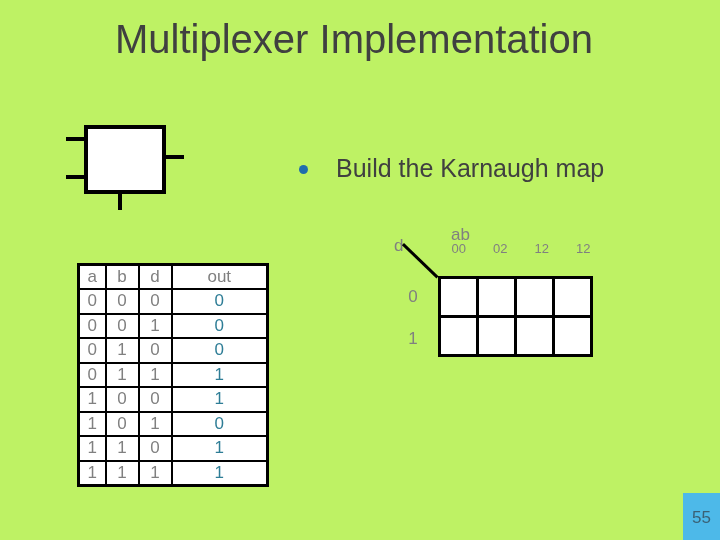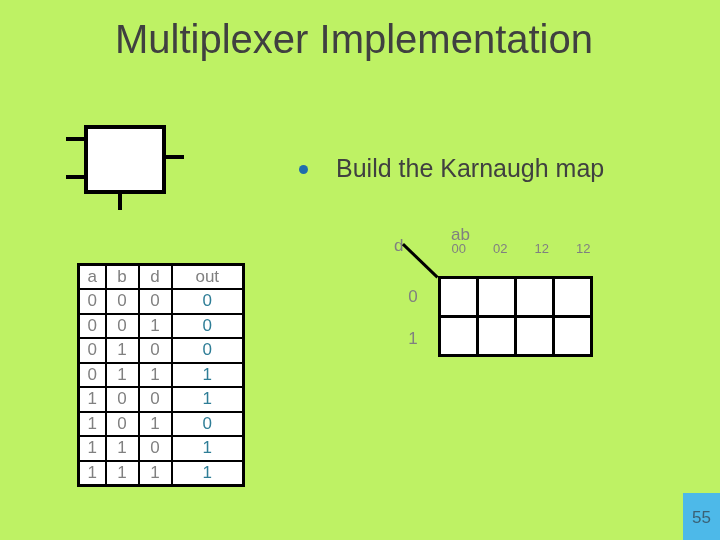--- a/index.html
+++ b/index.html
@@ -75,21 +75,21 @@
     font-weight: 400;
     font-size: 17px;
     color: #808080;
     height: 24.5px;
     padding: 0;
     background: #ffffff;
   }
   .col-a { width: 27px; }
   .col-b { width: 33px; }
   .col-d { width: 33px; }
-  .col-out { width: 72px; margin-left: 24px; }
+  .col-out { width: 96px; margin-left: 24px; }
   .truth-table td.out { color: #2E7D96; }
 
   
   .kmap-colvar {
     position: absolute; left: 411px; top: 225px;
     font-size: 17px; color: #808080; margin-left: 40px;
   }
   .kmap-rowvar {
     position: absolute; left: 394px; top: 236px;
     font-size: 17px; color: #808080;

